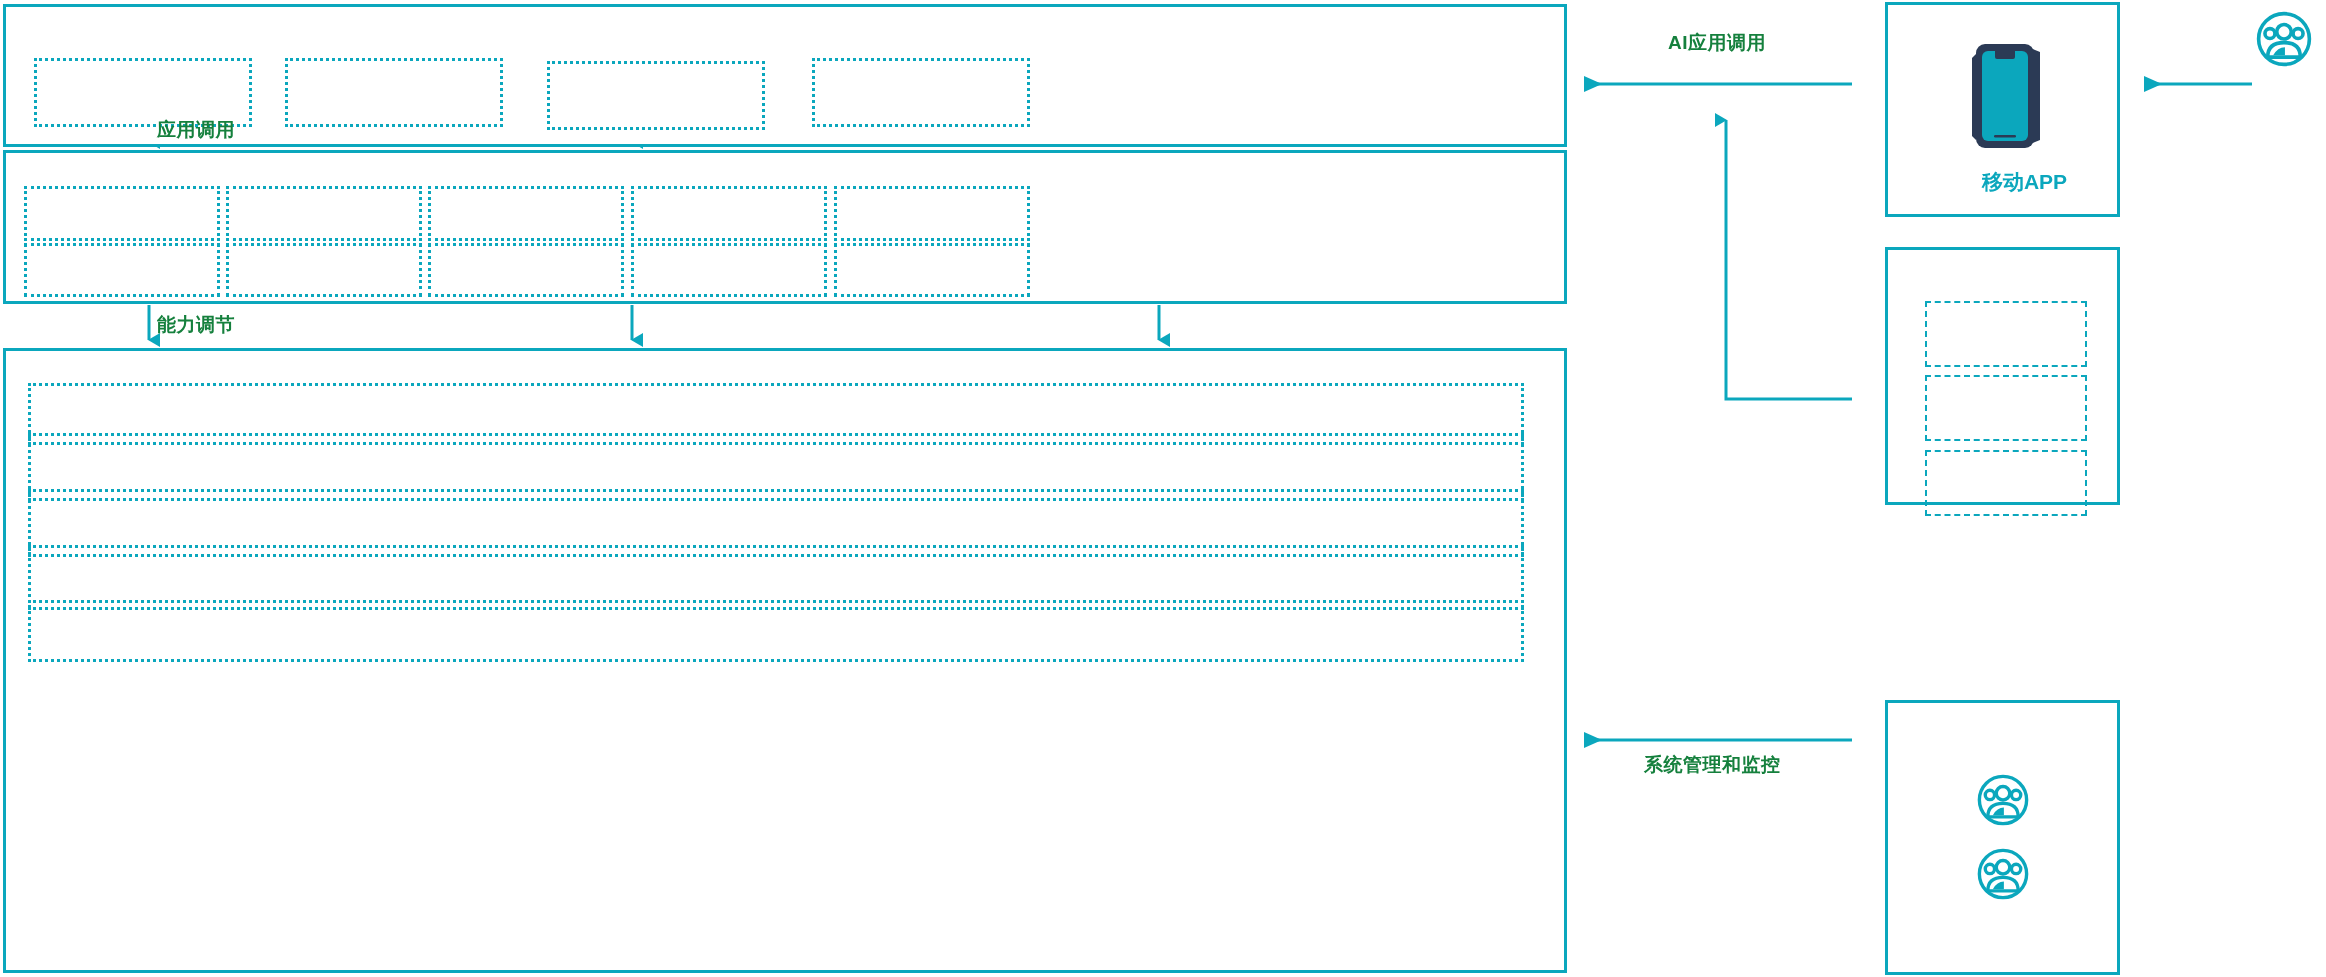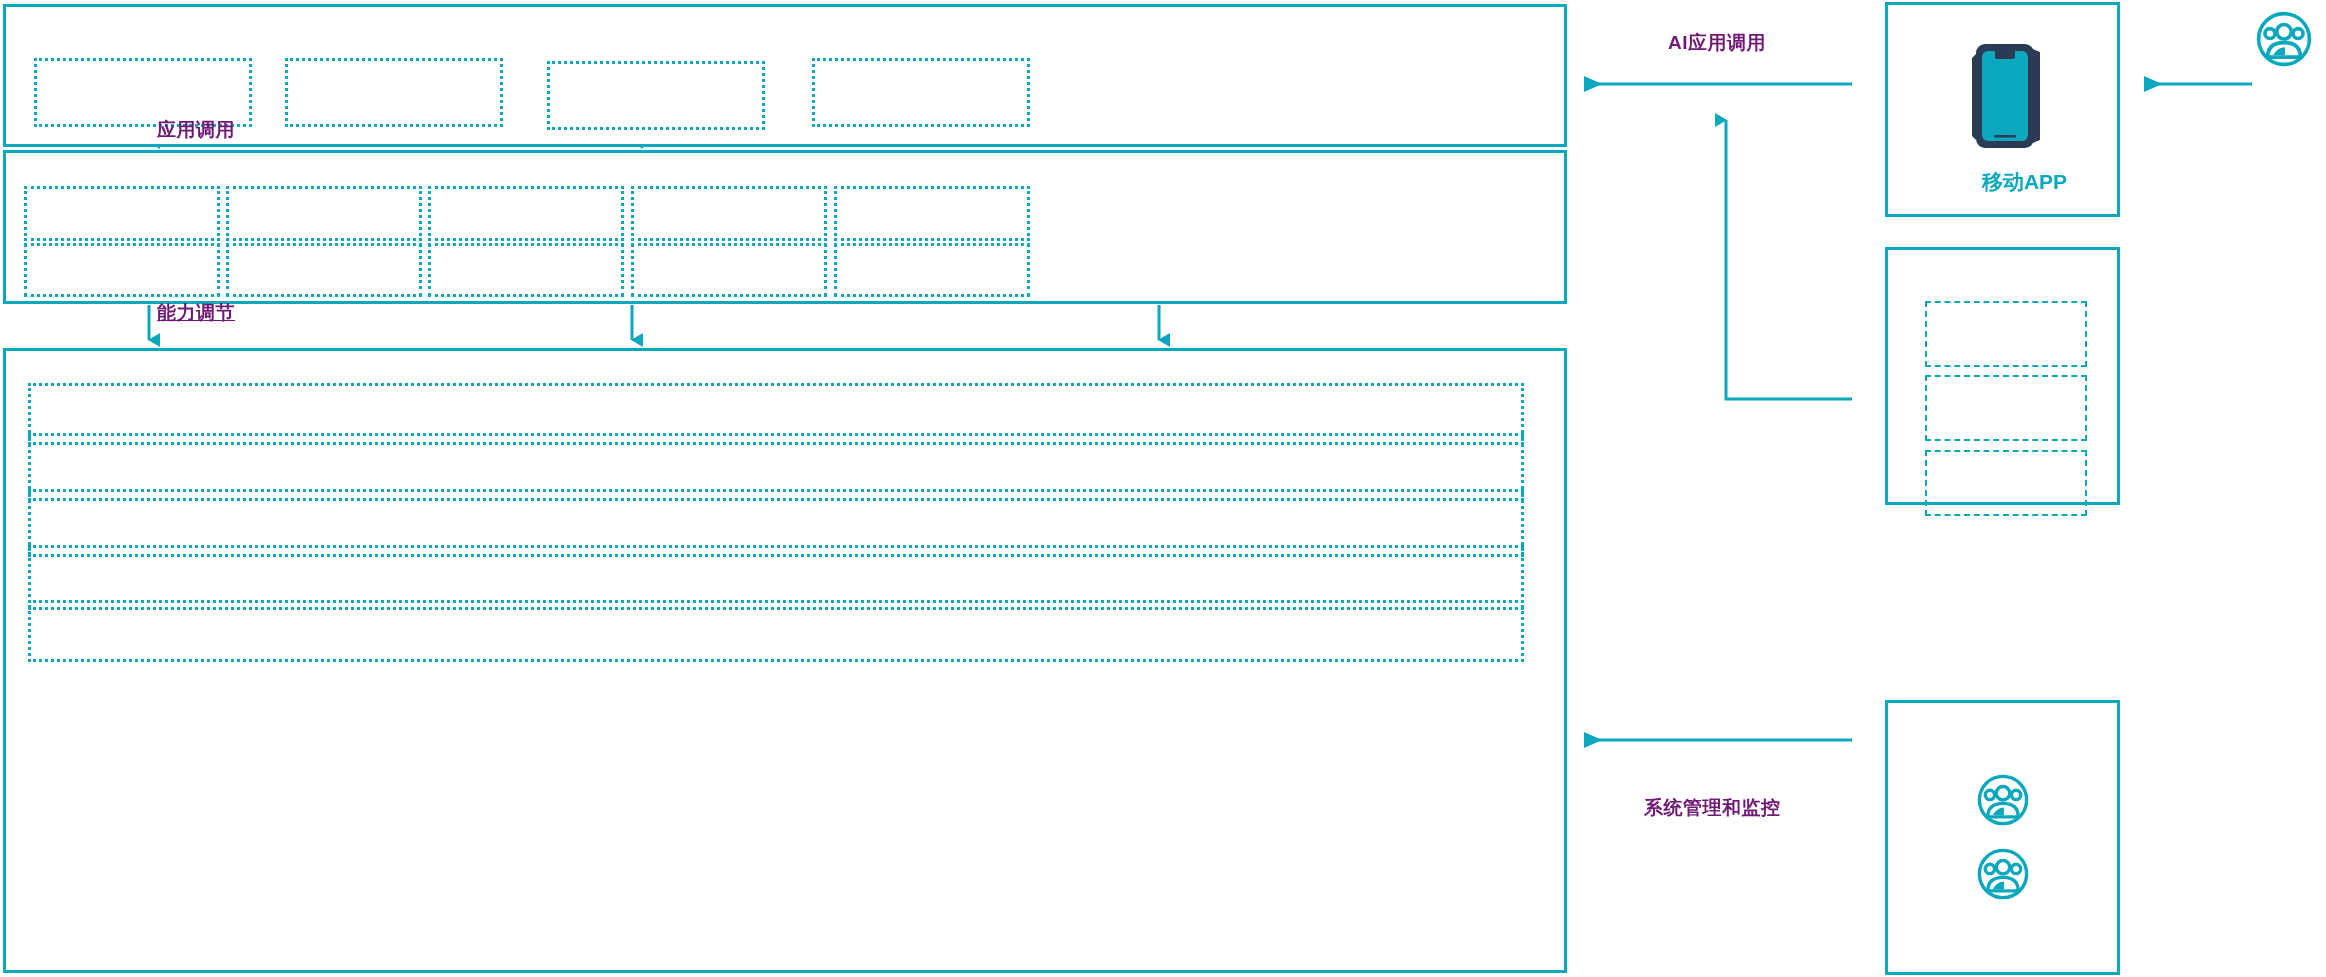--- a/index.html
+++ b/index.html
@@ -32,21 +32,21 @@
     position: absolute;
     box-sizing: border-box;
     border: 2px dashed #0ba7bd;
     background: transparent;
   }
   .dbox.dense { border-style: dotted; border-width: 3px; }
 
   
   .edge-label {
     position: absolute;
-    color: #701a75;
+    color: #15803d;
     font-size: 19px;
     font-weight: bold;
     white-space: nowrap;
     letter-spacing: .5px;
   }
 
   
   #arrows {
     position: absolute;
     left: 0; top: 0;
@@ -137,21 +137,21 @@
   <div class="dbox dense" style="left:428px; top:186px; width:196px; height:55px;"></div>
   <div class="dbox dense" style="left:631px; top:186px; width:196px; height:55px;"></div>
   <div class="dbox dense" style="left:834px; top:186px; width:196px; height:55px;"></div>
 
   <div class="dbox dense" style="left:24px; top:243px; width:196px; height:54px;"></div>
   <div class="dbox dense" style="left:226px; top:243px; width:196px; height:54px;"></div>
   <div class="dbox dense" style="left:428px; top:243px; width:196px; height:54px;"></div>
   <div class="dbox dense" style="left:631px; top:243px; width:196px; height:54px;"></div>
   <div class="dbox dense" style="left:834px; top:243px; width:196px; height:54px;"></div>
 
-  <div class="edge-label" style="left:157px; top:300px;text-decoration:underline;">能力调节</div>
+  <div class="edge-label" style="left:157px; top:312px;">能力调节</div>
 
   <div class="panel" style="left:3px; top:348px; width:1564px; height:625px;"></div>
   <div class="dbox dense" style="left:28px; top:383px; width:1496px; height:62px;"></div>
   <div class="dbox dense" style="left:28px; top:433px; width:1496px; height:68px;"></div>
   <div class="dbox dense" style="left:28px; top:489px; width:1496px; height:68px;"></div>
   <div class="dbox dense" style="left:28px; top:545px; width:1496px; height:65px;"></div>
   <div class="dbox dense" style="left:28px; top:600px; width:1496px; height:62px;"></div>
 
   <div class="panel" style="left:1885px; top:2px; width:235px; height:215px;"></div>
 
@@ -198,21 +198,21 @@
     <svg width="54" height="54" viewBox="0 0 64 64" xmlns="http://www.w3.org/2000/svg">
       <circle cx="32" cy="32" r="28" fill="none" stroke="#0ba7bd" stroke-width="4"></circle>
       <circle cx="32" cy="24" r="8" fill="none" stroke="#0ba7bd" stroke-width="4"></circle>
       <circle cx="16.5" cy="26" r="5.5" fill="none" stroke="#0ba7bd" stroke-width="4"></circle>
       <circle cx="47.5" cy="26" r="5.5" fill="none" stroke="#0ba7bd" stroke-width="4"></circle>
       <path d="M14,52 Q14,36 32,36 Q50,36 50,52 Z" fill="none" stroke="#0ba7bd" stroke-width="4"></path>
       <path d="M20,50 Q25,41 33,41 L33,50 Z" fill="#0ba7bd"></path>
     </svg>
   </span>
 
-  <div class="edge-label" style="left:1644px; top:752px;margin-top:43px;">系统管理和监控</div>
+  <div class="edge-label" style="left:1644px; top:752px;">系统管理和监控</div>
 
   <span class="icon-holder" style="left:2255px; top:56px; width:58px; height:58px; transform:translateY(-46px);">
     <svg width="58" height="58" viewBox="0 0 64 64" xmlns="http://www.w3.org/2000/svg">
       <circle cx="32" cy="32" r="28" fill="none" stroke="#0ba7bd" stroke-width="4"></circle>
       <circle cx="32" cy="24" r="8" fill="none" stroke="#0ba7bd" stroke-width="4"></circle>
       <circle cx="16.5" cy="26" r="5.5" fill="none" stroke="#0ba7bd" stroke-width="4"></circle>
       <circle cx="47.5" cy="26" r="5.5" fill="none" stroke="#0ba7bd" stroke-width="4"></circle>
       <path d="M14,52 Q14,36 32,36 Q50,36 50,52 Z" fill="none" stroke="#0ba7bd" stroke-width="4"></path>
       <path d="M20,50 Q25,41 33,41 L33,50 Z" fill="#0ba7bd"></path>
     </svg>

